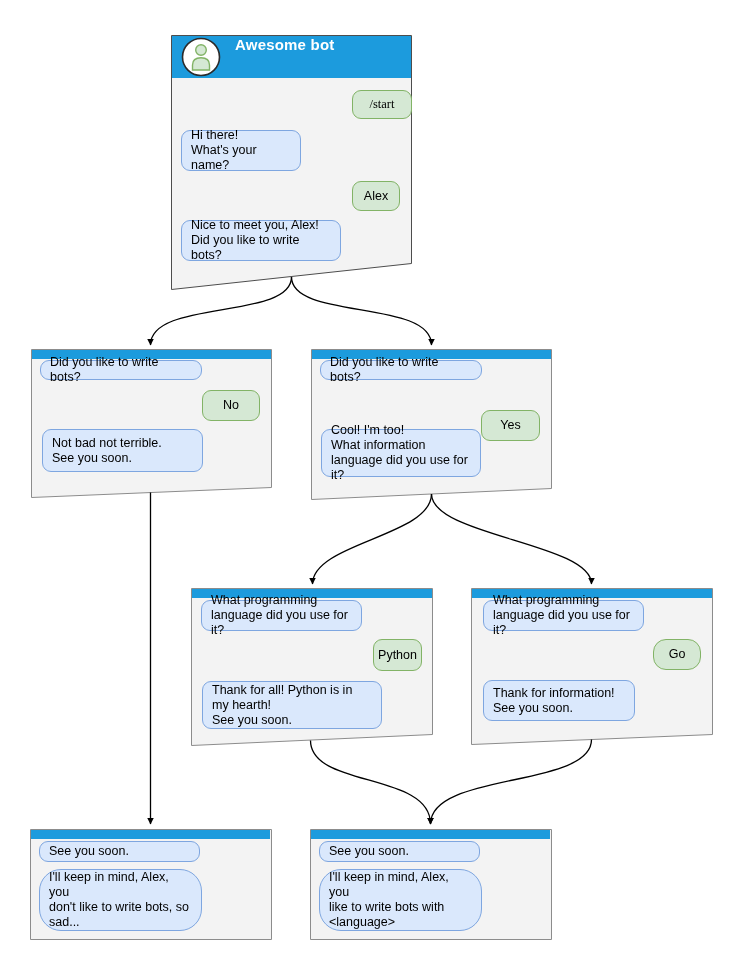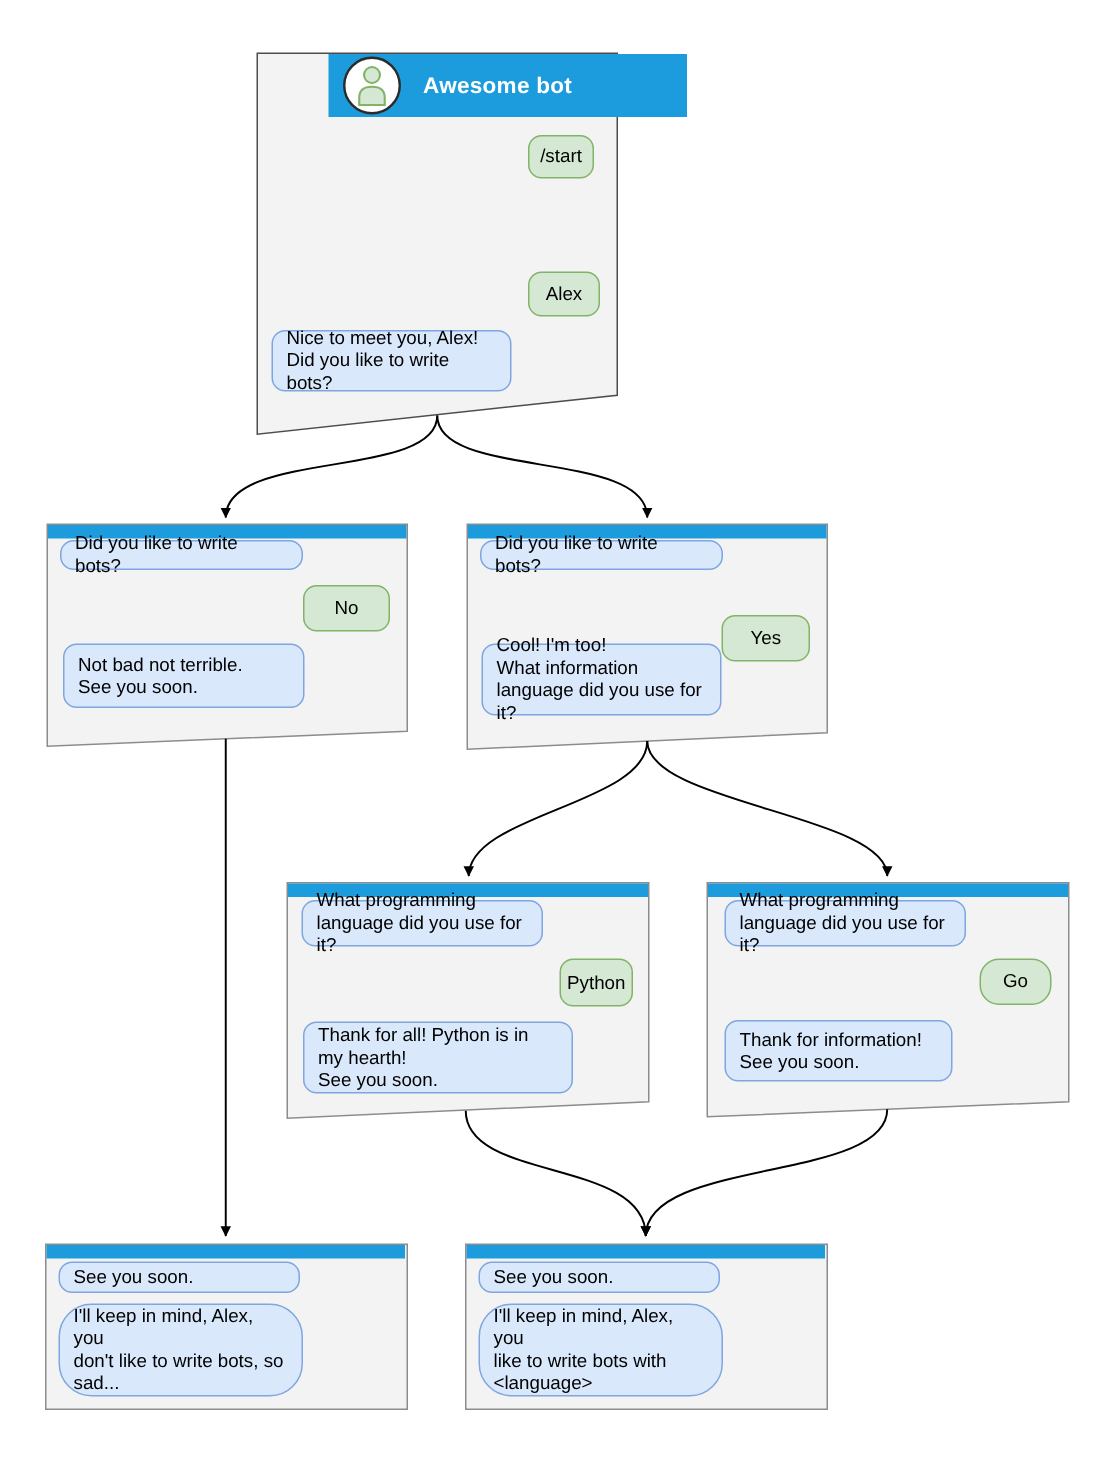--- a/index.html
+++ b/index.html
@@ -3,21 +3,21 @@
 <meta charset="utf-8">
 <style>
   html,body{margin:0;padding:0;background:#ffffff;}
   .stage{
     position:relative;width:743px;height:971px;background:#ffffff;
     font-family:"Liberation Sans", sans-serif;color:#000;overflow:hidden;
   }
   svg.layer{position:absolute;left:0;top:0;width:743px;height:971px;}
   .win{position:absolute;}
   .hdr{position:absolute;background:#1C9BDD;}
-  .hdr.big{display:flex;align-items:center;gap:14px;margin-left:47px;}
+  .hdr.big{display:flex;align-items:flex-start;gap:14px;}
   .title{color:#ffffff;font-weight:bold;font-size:15px;letter-spacing:.2px;}
   .avatar{position:absolute;left:9px;top:1px;width:40px;height:40px;}
   .bub{
     position:absolute;font-size:12.5px;line-height:15px;white-space:pre-line;
     display:flex;align-items:center;border:1px solid;border-radius:9px;
     padding:0 9px;box-sizing:border-box;
   }
   .bot{background:#DAE8FC;border-color:#7EA6E0;}
   .user{background:#D5E8D4;border-color:#82B366;justify-content:center;text-align:center;}
   .rad14{border-radius:22px;}
@@ -53,21 +53,23 @@
 
   <div class="win" style="left:171px;top:35px;width:241px;height:254px;">
     <div class="hdr big" style="left:1px;top:1px;width:239px;height:42px;">
       <svg class="avatar" viewBox="0 0 40 40">
         <circle cx="20" cy="20" r="18.5" fill="#ffffff" stroke="#2b2b2b" stroke-width="1.6"></circle>
         <circle cx="20" cy="13" r="5.3" fill="#D5E8D4" stroke="#82B366" stroke-width="1.4"></circle>
         <path d="M11.5,33 L11.5,28 Q11.5,20.8 20,20.8 Q28.5,20.8 28.5,28 L28.5,33 Z" fill="#D5E8D4" stroke="#82B366" stroke-width="1.4"></path>
       </svg>
       <span class="title" style="margin-left:63px;">Awesome bot</span>
     </div>
-    <div class="bub user" style="left:181px;top:55px;width:44px;height:29px;">/start</div>
+    <div class="bub user" style="left:181px;top:55px;width:60px;height:29px;font-family:Liberation Serif, serif;">/start</div>
+    <div class="bub bot" style="left:10px;top:95px;width:120px;height:41px;">Hi there!
+What's your name?</div>
     <div class="bub user" style="left:181px;top:146px;width:48px;height:30px;">Alex</div>
     <div class="bub bot" style="left:10px;top:185px;width:160px;height:41px;">Nice to meet you, Alex!
 Did you like to write bots?</div>
   </div>
 
   <div class="win" style="left:31px;top:349px;width:241px;height:149px;">
     <div class="hdr" style="left:1px;top:1px;width:239px;height:9px;"></div>
     <div class="bub bot" style="left:9px;top:11px;width:162px;height:20px;">Did you like to write bots?</div>
     <div class="bub user" style="left:171px;top:41px;width:58px;height:31px;">No</div>
     <div class="bub bot" style="left:11px;top:80px;width:161px;height:43px;">Not bad not terrible.

